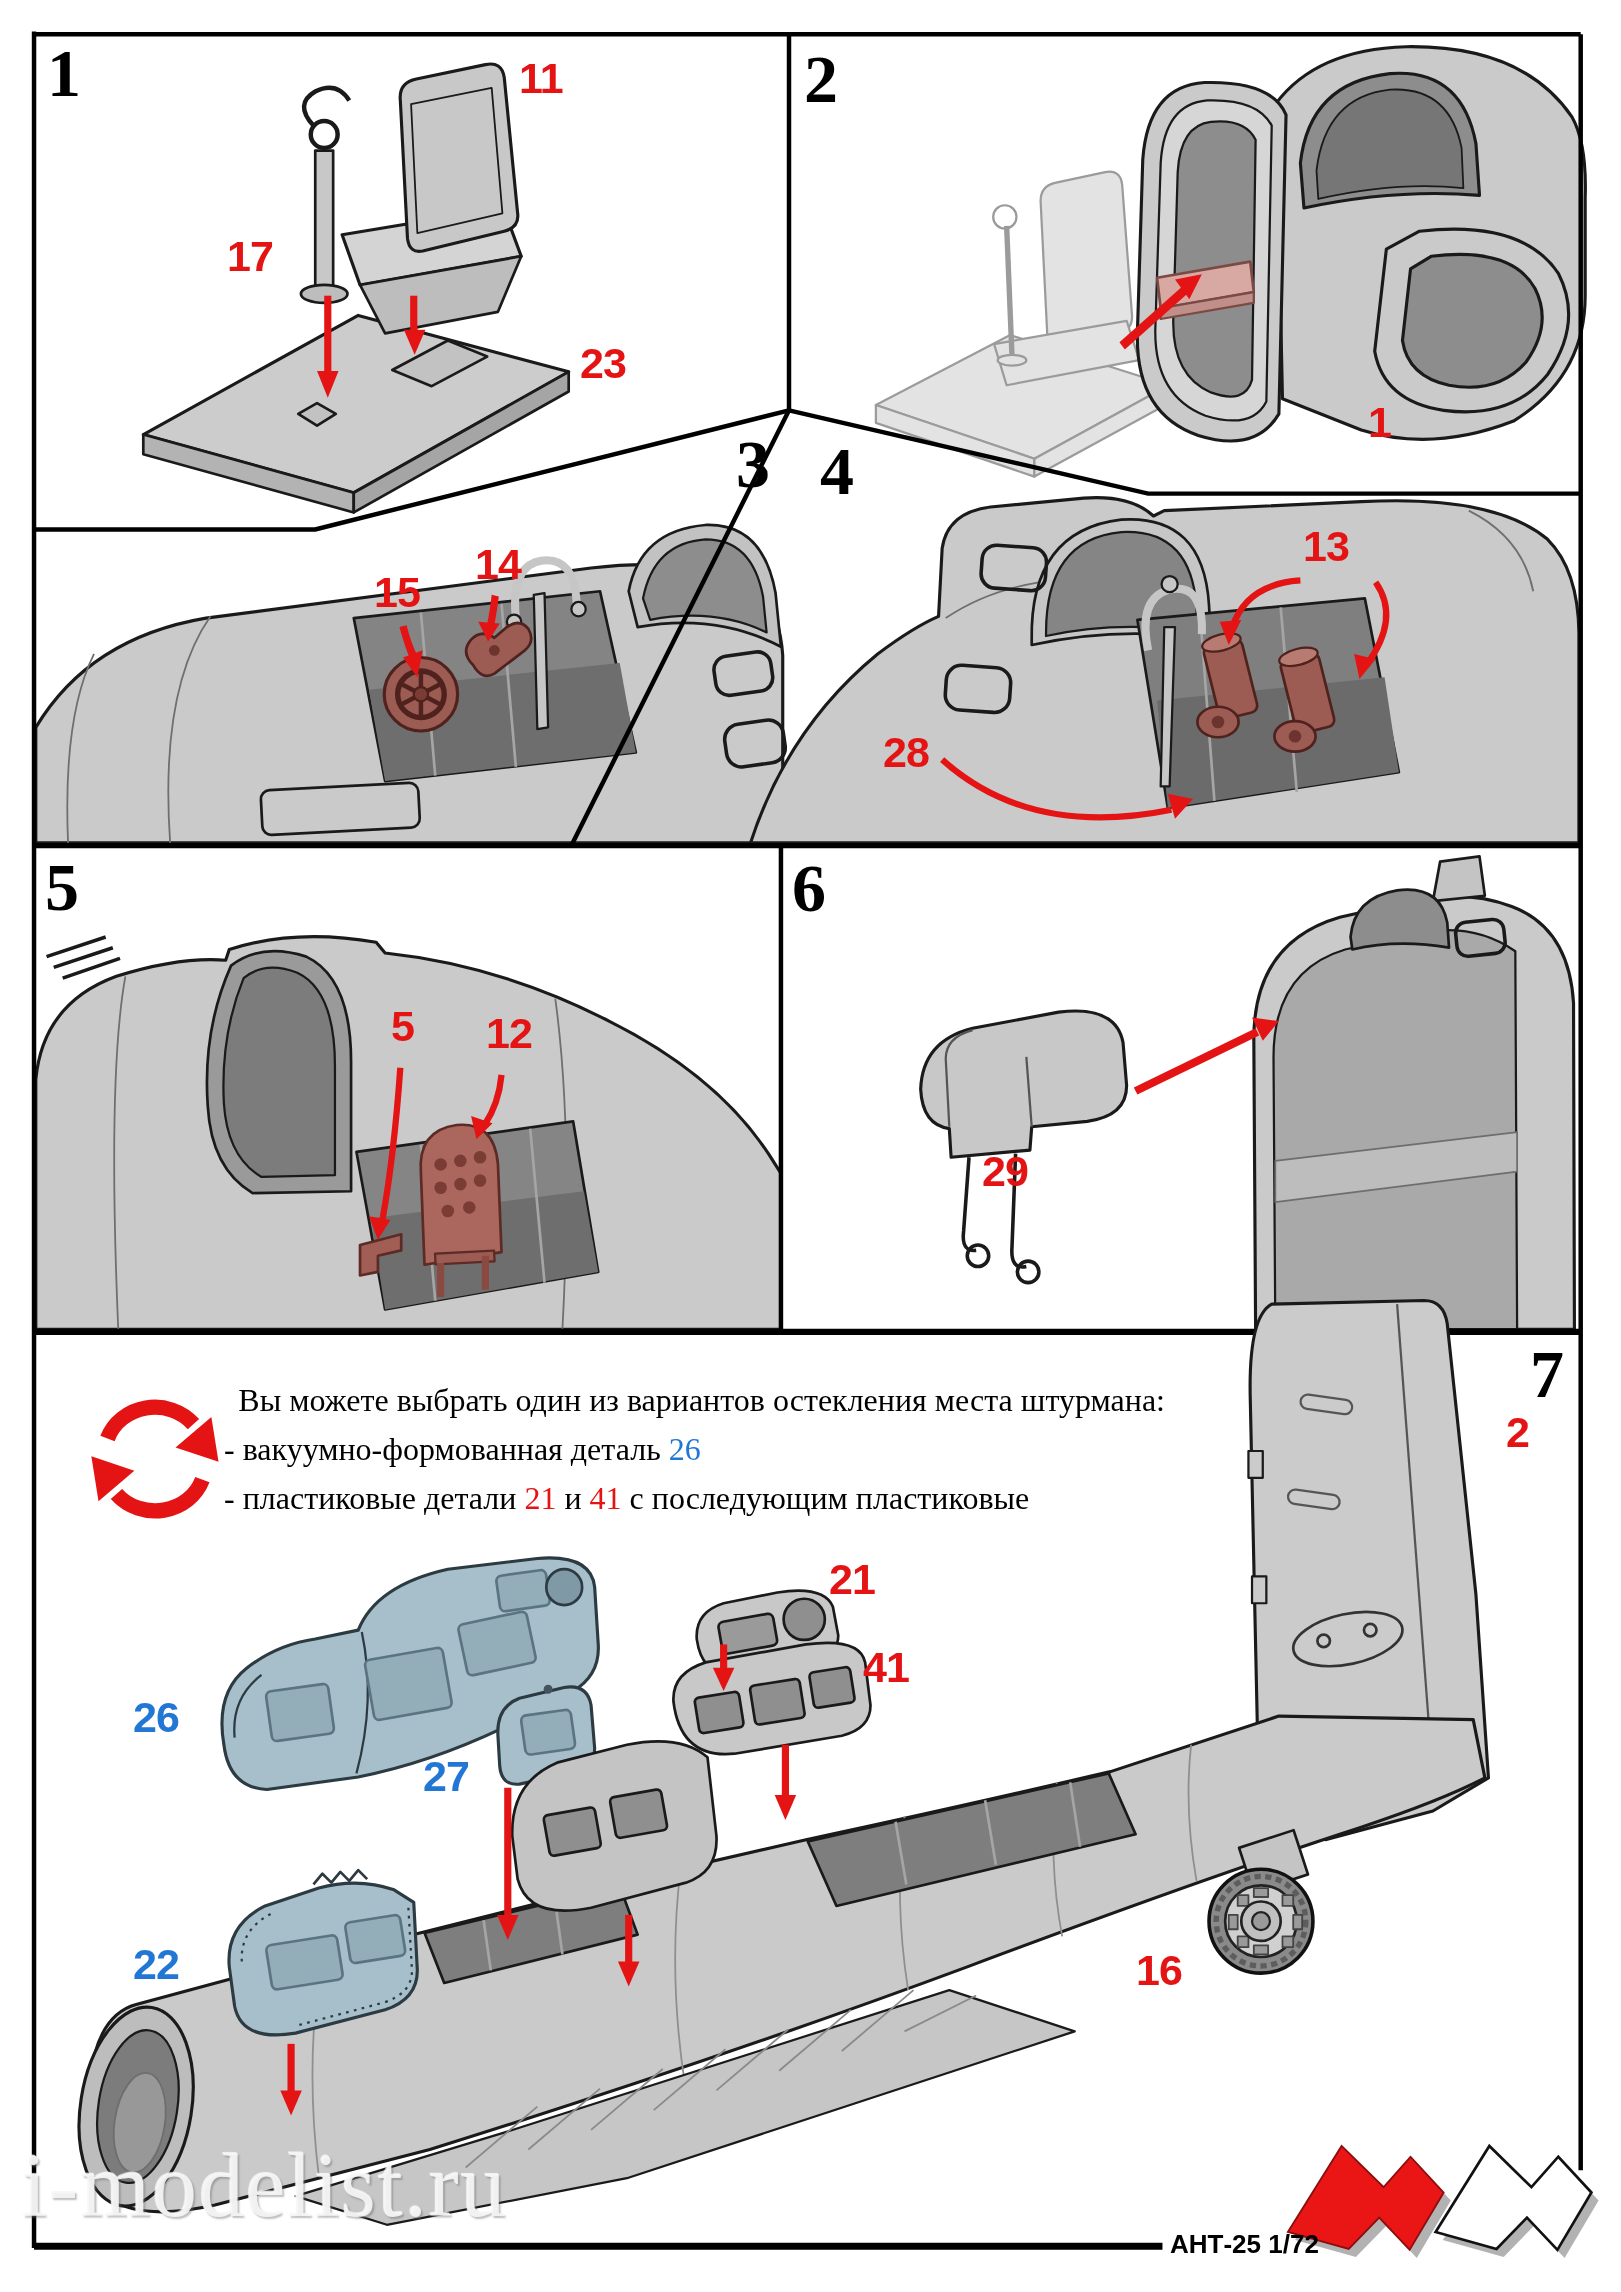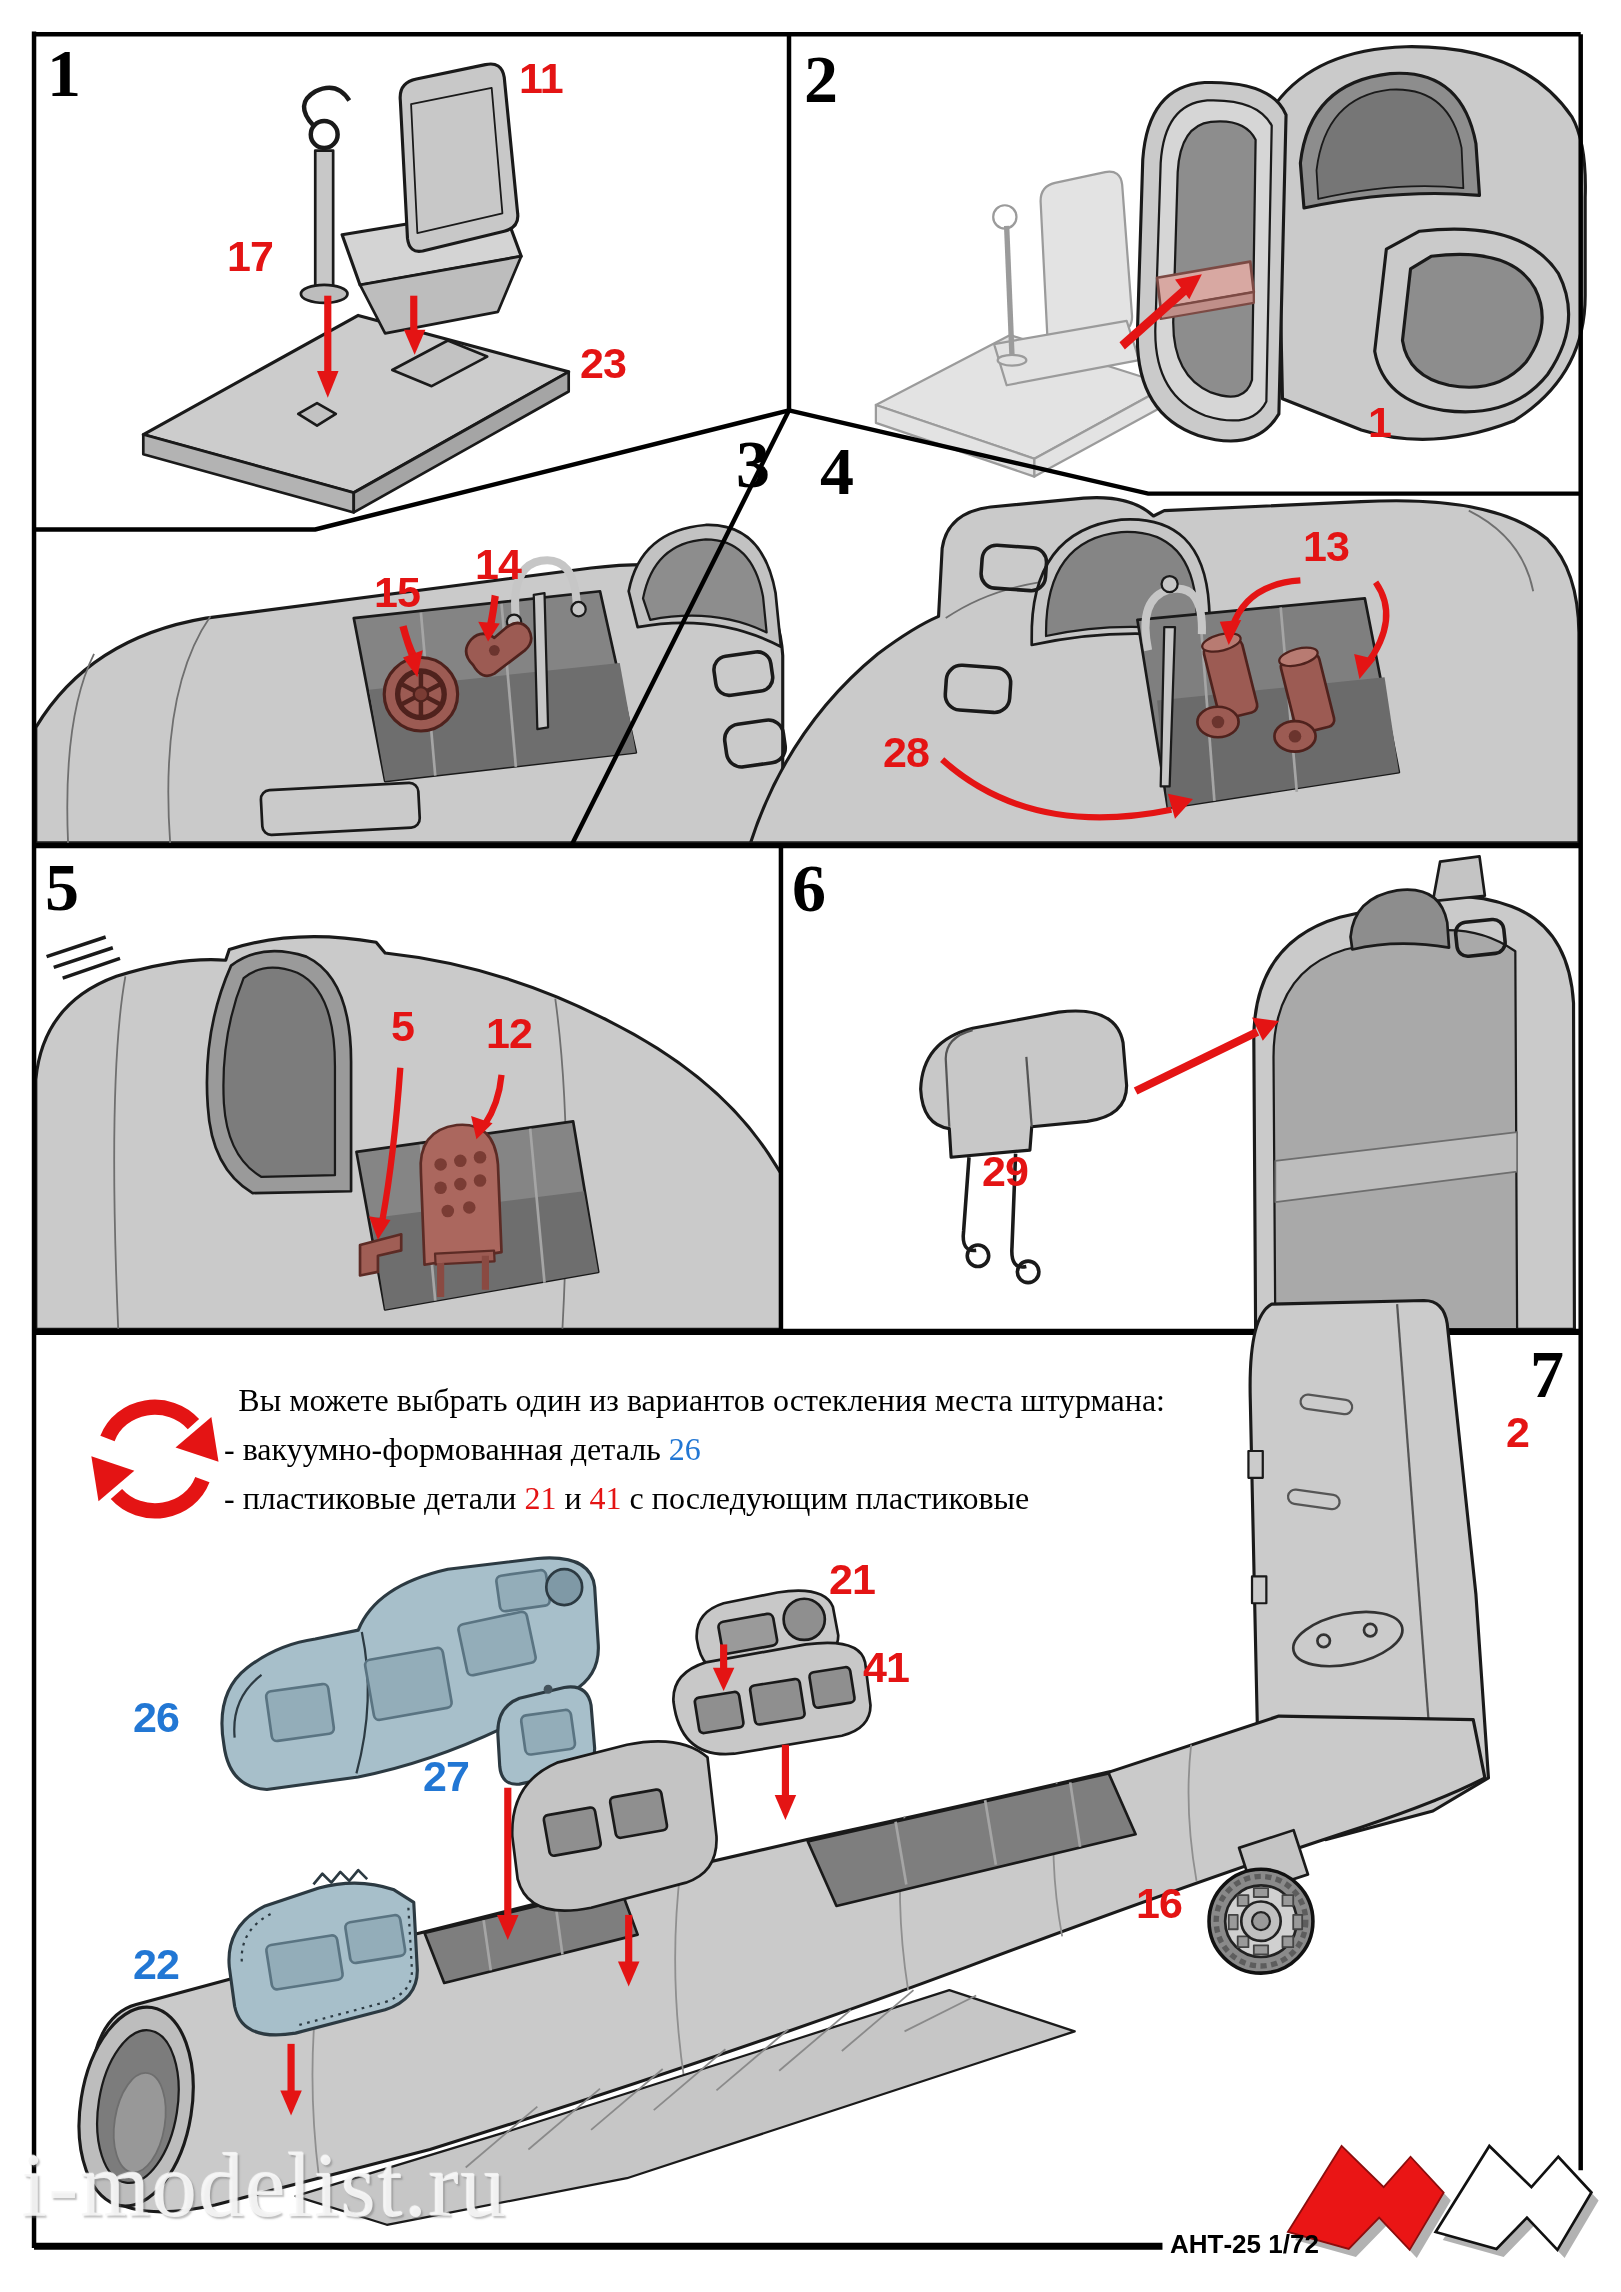--- a/index.html
+++ b/index.html
@@ -427,21 +427,21 @@
   <div class="pl red" style="left:883px;top:731px">28</div>
   <div class="pl red" style="left:391px;top:1005px">5</div>
   <div class="pl red" style="left:486px;top:1012px">12</div>
   <div class="pl red" style="left:982px;top:1150px">29</div>
   <div class="pl blue" style="left:133px;top:1696px">26</div>
   <div class="pl blue" style="left:423px;top:1755px">27</div>
   <div class="pl blue" style="left:133px;top:1943px">22</div>
   <div class="pl red" style="left:829px;top:1558px">21</div>
   <div class="pl red" style="left:863px;top:1646px">41</div>
   <div class="pl red" style="left:1506px;top:1411px">2</div>
-  <div class="pl red" style="left:1136px;top:1882px">16</div>
+  <div class="pl red" style="left:1136px;top:1949px">16</div>
 
   <div class="note">
     <div class="indent">Вы можете выбрать один из вариантов остекления места штурмана:</div>
     <div><span>- вакуумно-формованная деталь </span><span class="p-blue">26</span></div>
     <div><span>- пластиковые детали </span><span class="p-red">21</span><span> и </span><span class="p-red">41</span><span> с последующим пластиковые</span></div>
   </div>
 
   <div class="footer-scale">АНТ-25 1/72</div>
 
   <div class="watermark">i-modelist.ru</div>

